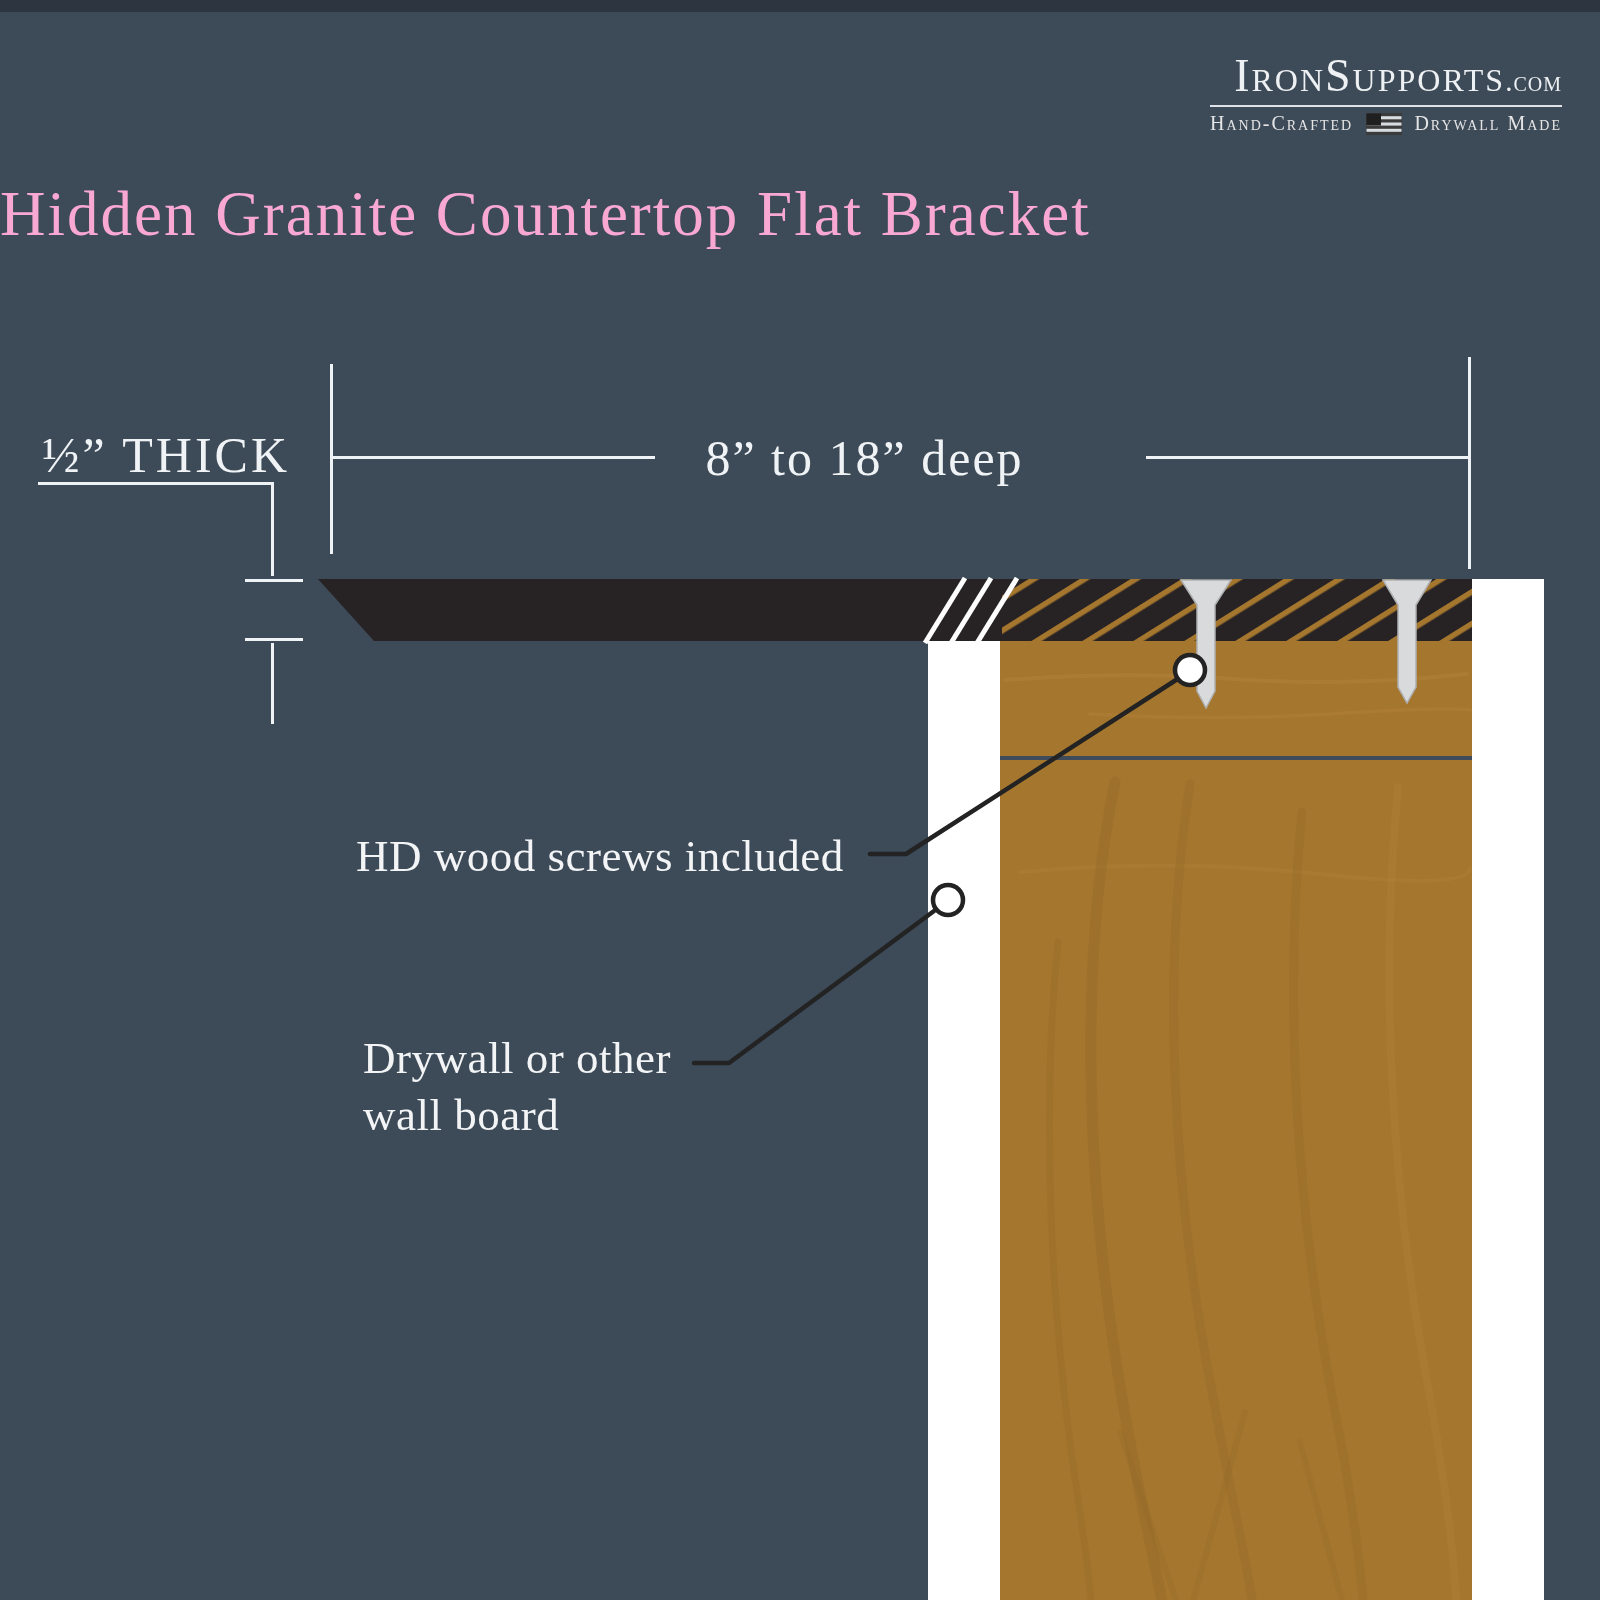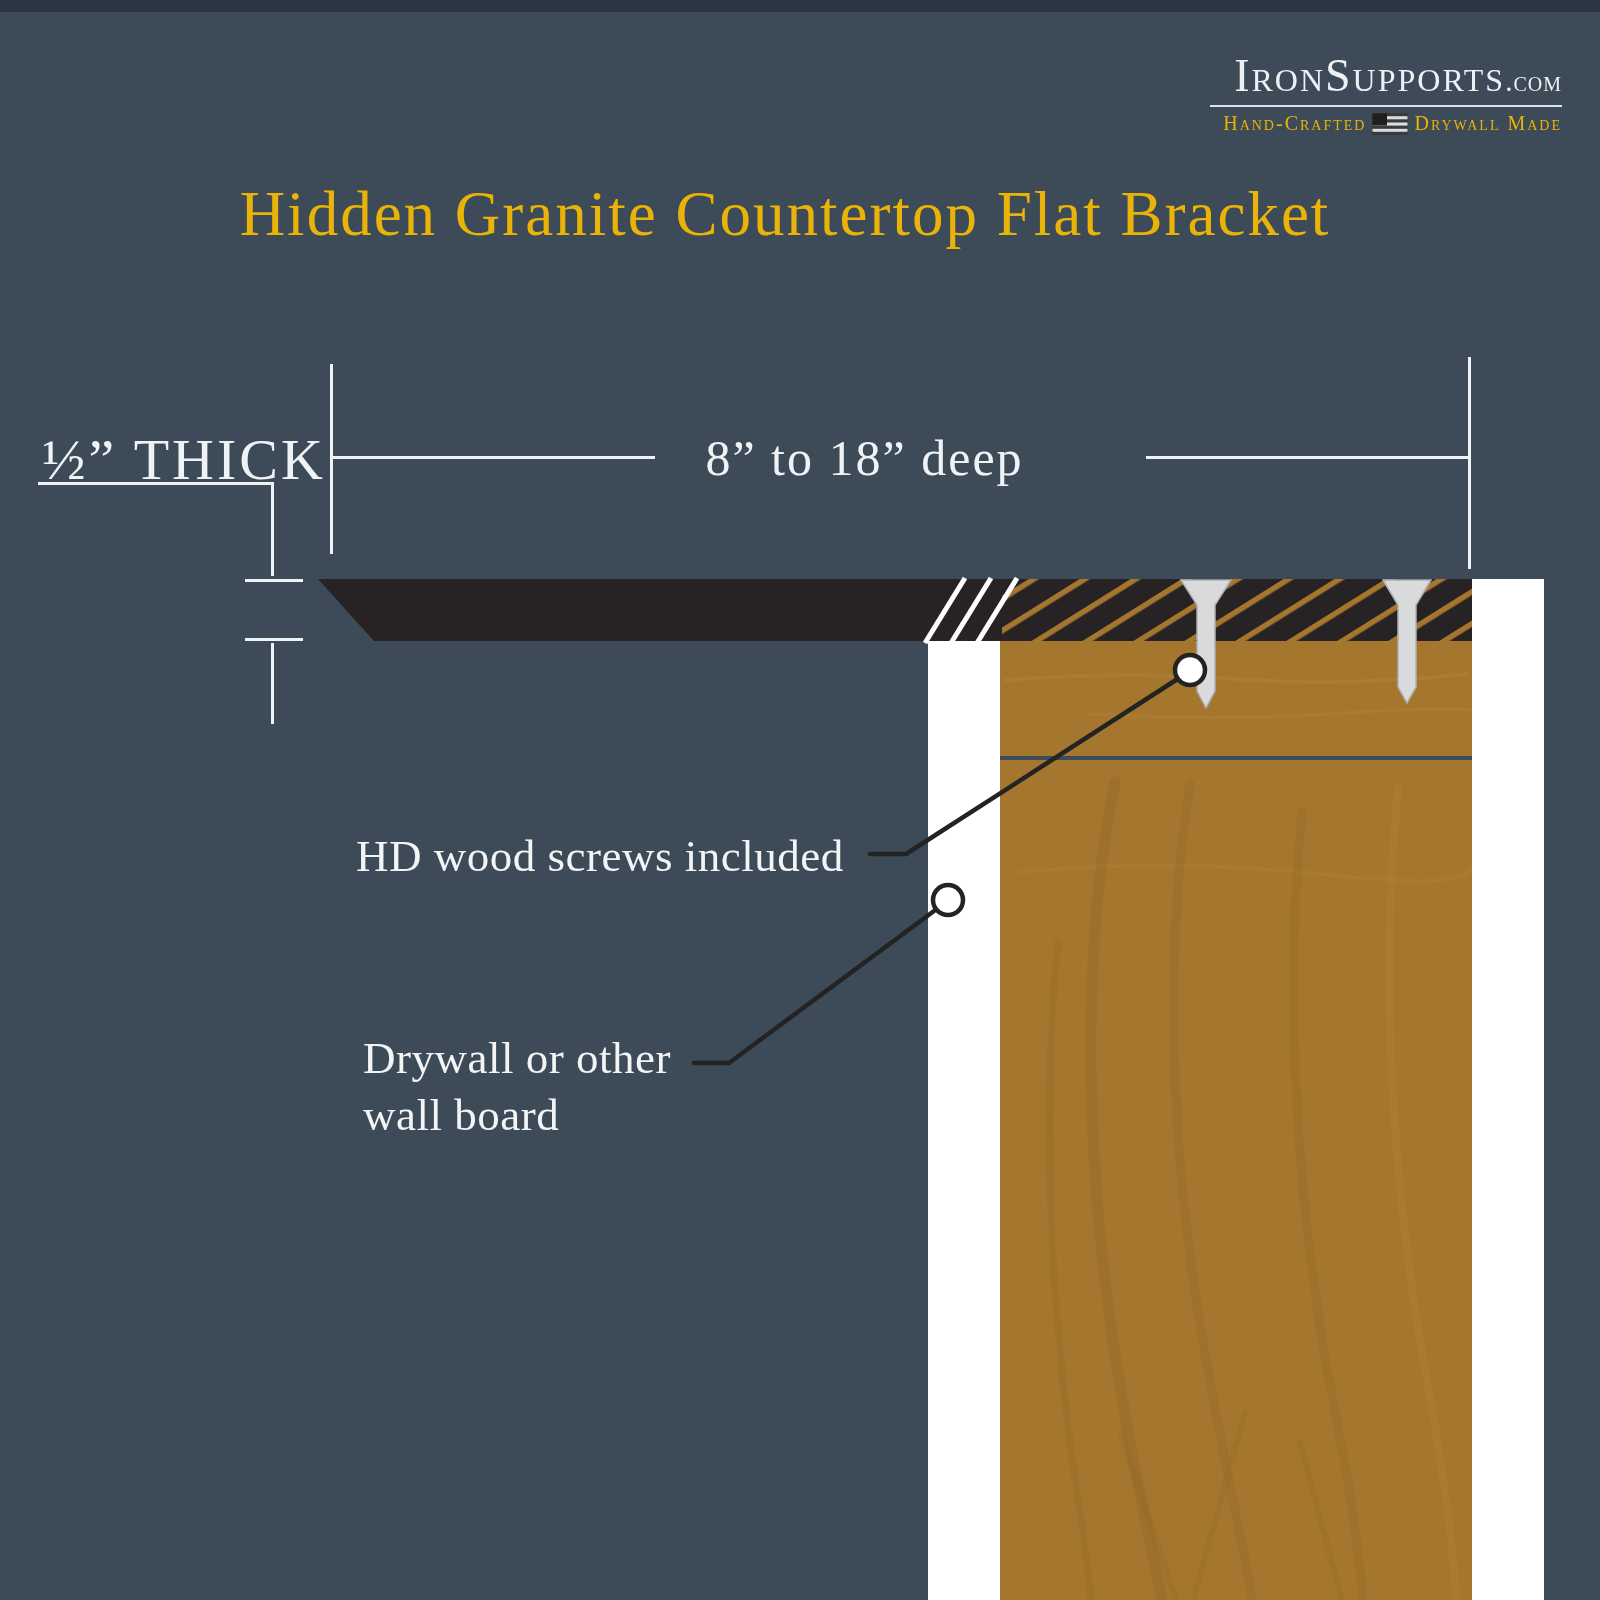--- a/index.html
+++ b/index.html
@@ -14,34 +14,34 @@
 
   
   .logo{position:absolute;top:42px;right:38px;width:352px;text-align:right;}
   .logo-main{
     font-variant:small-caps;font-size:46px;line-height:44px;color:#eef1f3;
     letter-spacing:2px;white-space:nowrap;font-weight:400;
   }
   .logo-suffix{font-variant:small-caps;font-size:29px;letter-spacing:1px;color:#eef1f3;}
   .logo-rule{margin-top:2px;height:2px;background:#dfe3e7;}
   .logo-tagline{
-    margin-top:5px;display:flex;justify-content:flex-end;align-items:center;
-    font-variant:small-caps;font-size:20px;color:#eab308;letter-spacing:2px;white-space:nowrap;
+    margin-top:5px;display:flex;justify-content:space-between;align-items:center;
+    font-variant:small-caps;font-size:20px;color:#e5e5e5;letter-spacing:2px;white-space:nowrap;
   }
   .flag{display:block;margin:0 6px;}
 
   
   .title{
-    position:absolute;top:166px;left:0;width:1570px;margin:0;text-align:center;
-    font-size:63px;font-weight:400;letter-spacing:2px;color:#eab308;
+    position:absolute;top:166px;left:0;width:1570px;margin:0;
+    font-size:63px;font-weight:400;letter-spacing:2px;color:#f9a8d4;
   }
 
   
   .dim-text{position:absolute;color:#f0f3f5;font-weight:400;white-space:nowrap;}
-  .dim-thick{left:42px;top:414px;font-size:58px;letter-spacing:3px;}
+  .dim-thick{left:42px;top:414px;font-size:50px;letter-spacing:3px;}
   .dim-deep{left:619px;top:417px;width:491px;text-align:center;font-size:50px;letter-spacing:2px;}
 
   
   .callout{position:absolute;color:#f2f4f5;font-size:45px;font-weight:400;letter-spacing:0.5px;white-space:nowrap;}
   .callout-screws{left:356px;top:818px;}
   .callout-drywall{left:363px;top:1018px;line-height:57px;}
 </style>
 </head>
 <body>
 

